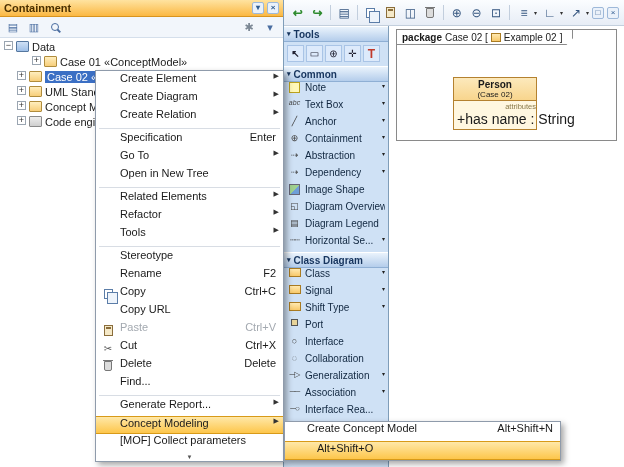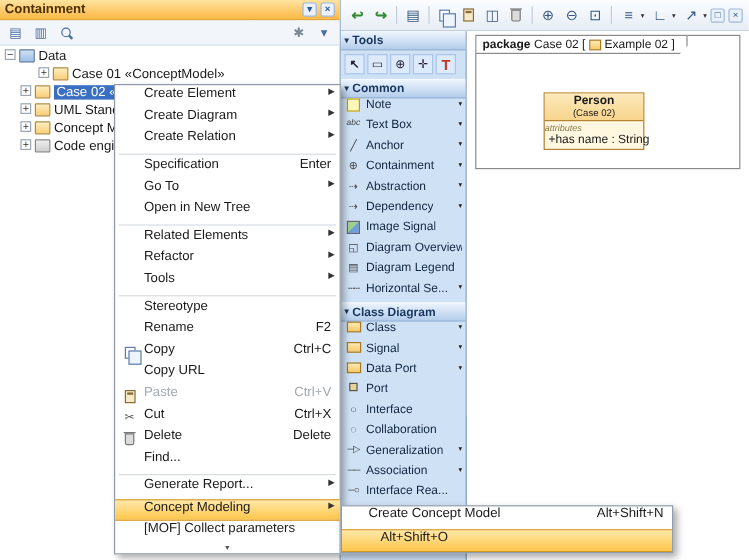--- a/index.html
+++ b/index.html
@@ -113,22 +113,22 @@
   .frame{position:absolute;left:7px;top:3px;width:221px;height:112px;border:1px solid #8a8a8a}
   .frame-tab{position:absolute;left:-1px;top:-1px;height:16px;display:inline-flex;align-items:center;gap:3px;
              padding:0 10px 0 5px;background:#fff;border:1px solid #8a8a8a;font-size:10px;white-space:nowrap;
              clip-path:polygon(0 0,100% 0,100% 55%,calc(100% - 7px) 100%,0 100%)}
   .frame-tab .kw{font-weight:bold}
   .tab-icon{width:10px;height:9px;border:1px solid #a97b22;background:linear-gradient(#ffe9b0,#f8c96a);flex:none}
   .person{position:absolute;left:56px;top:47px;width:84px;border:1px solid #b4812f;background:#fff7e0;font-size:9px}
   .person-header{background:linear-gradient(#fce9bc,#f8d58d);border-bottom:1px solid #b4812f;text-align:center;padding:1px 2px}
   .person-name{font-weight:bold;font-size:10px}
   .person-qual{font-size:8px}
-  .person-comp{text-align:left;font-size:7.5px;font-style:italic;color:#8a7a4a;padding-top:1px}
-  .person-attr{font-size:10px;padding:0 3px 2px;white-space:nowrap}
+  .person-comp{text-align:right;font-size:7.5px;color:#8a7a4a;padding-top:1px}
+  .person-attr{font-size:14px;padding:0 3px 2px;white-space:nowrap}
 </style>
 </head>
 <body>
 
 <div class="left-panel">
   <div class="panel-header">
     <span>Containment</span>
     <span class="win-icons">
       <span class="win-icon g-min"></span>
       <span class="win-icon g-close"></span>
@@ -263,21 +263,21 @@
   </div>
   <div class="pal-item">
     <span class="pal-icon g-dep"></span>
     <span class="pal-label">Dependency</span>
     <span class="drop g-drop"></span>
   </div>
   <div class="pal-item">
     <span class="pal-icon">
         <span class="i-img"></span>
       </span>
-    <span class="pal-label">Image Signal</span>
+    <span class="pal-label">Image Shape</span>
   </div>
   <div class="pal-item">
     <span class="pal-icon g-ovw"></span>
     <span class="pal-label">Diagram Overview</span>
   </div>
   <div class="pal-item">
     <span class="pal-icon g-leg"></span>
     <span class="pal-label">Diagram Legend</span>
   </div>
   <div class="pal-item">
@@ -301,21 +301,21 @@
     <span class="pal-icon">
         <span class="i-class"></span>
       </span>
     <span class="pal-label">Signal</span>
     <span class="drop g-drop"></span>
   </div>
   <div class="pal-item">
     <span class="pal-icon">
         <span class="i-class"></span>
       </span>
-    <span class="pal-label">Data Port</span>
+    <span class="pal-label">Shift Type</span>
     <span class="drop g-drop"></span>
   </div>
   <div class="pal-item">
     <span class="pal-icon">
         <span class="i-port"></span>
       </span>
     <span class="pal-label">Port</span>
   </div>
   <div class="pal-item">
     <span class="pal-icon g-iface"></span>

